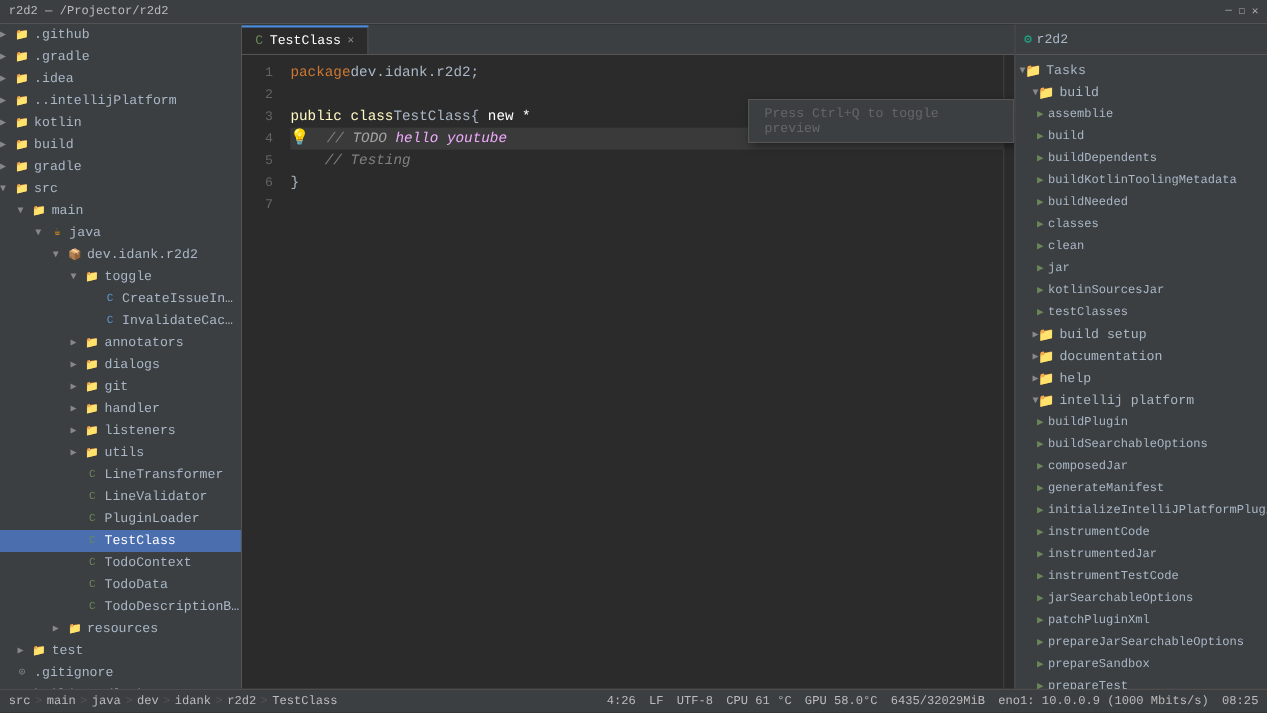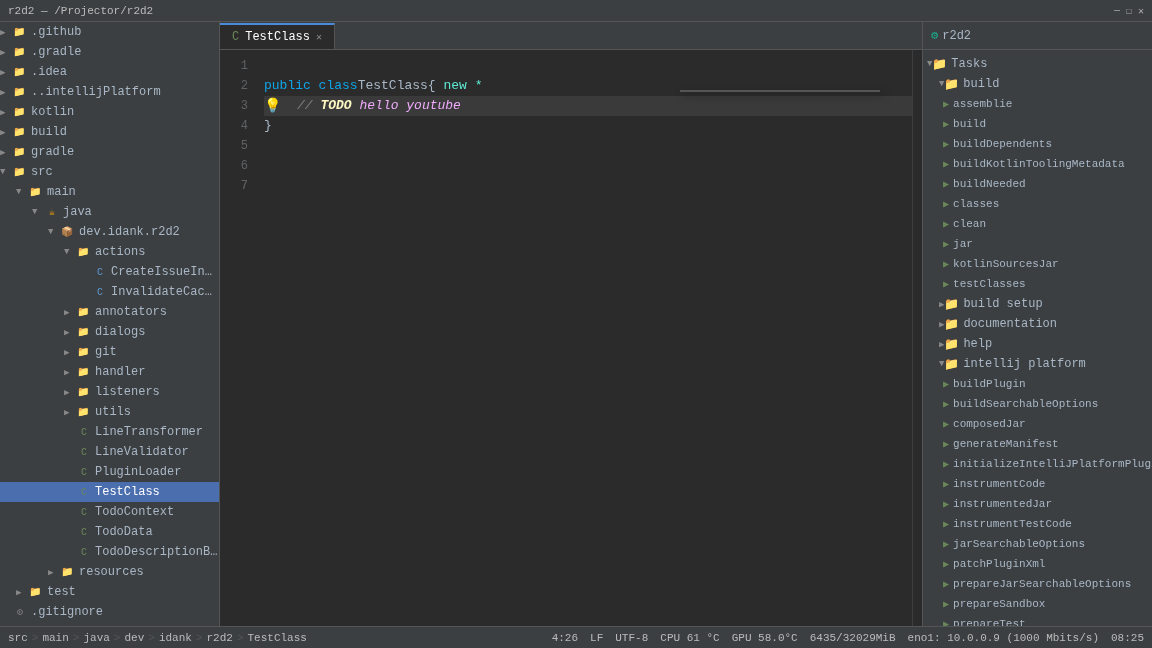--- a/index.html
+++ b/index.html
@@ -373,21 +373,21 @@
         </div>
         <div class="tree-item">
           <span class="tree-indent"></span>
           <span class="tree-indent"></span>
           <span class="tree-indent"></span>
           <span class="tree-indent"></span>
           <span class="tree-arrow">▼</span>
           <span class="tree-icon">
             <span style="color:#e8c17a">📁</span>
           </span>
-          <span class="tree-label">actions</span>
+          <span class="tree-label">toggle</span>
         </div>
         <div class="tree-item">
           <span class="tree-indent"></span>
           <span class="tree-indent"></span>
           <span class="tree-indent"></span>
           <span class="tree-indent"></span>
           <span class="tree-indent"></span>
           <span class="tree-indent" style="width:12px"></span>
           <span class="tree-icon">
             <span style="color:#5c9bd5">C</span>
@@ -596,30 +596,33 @@
       <div class="line-numbers" id="line-numbers">
           <div style="height: 20px; line-height: 20px;">1</div>
           <div style="height: 20px; line-height: 20px;">2</div>
           <div style="height: 20px; line-height: 20px;">3</div>
           <div style="height: 20px; line-height: 20px;">4</div>
           <div style="height: 20px; line-height: 20px;">5</div>
           <div style="height: 20px; line-height: 20px;">6</div>
           <div style="height: 20px; line-height: 20px;">7</div>
         </div>
       <div class="code-area" id="code-area">
+          <div class="code-line"><span style="color:#cc7832">package</span> <span style="color:#a9b7c6">dev.idank.r2d2;</span></div>
           <div class="code-line"></div>
-          <div class="code-line"><span style="color:#0ea5e9">public class</span> <span style="color:#a9b7c6">TestClass</span> <span style="color:#a9b7c6">{ </span><span style="color:#5eead4">new *</span></div>
-          <div class="code-line highlighted-line"><span style="color:#e5c07b;font-size:14px">💡</span>&nbsp;&nbsp;<span style="color:#808080;font-style:italic">// </span><span style="color:#fef9c3;font-style:italic;font-weight:bold">TODO</span><span style="color:#f0abfc;font-style:italic"> hello youtube</span></div>
+          <div class="code-line"><span style="color:#fef9c3">public class</span> <span style="color:#a9b7c6">TestClass</span> <span style="color:#a9b7c6">{ </span><span style="color:#ffffff">new *</span></div>
+          <div class="code-line highlighted-line"><span style="color:#e5c07b;font-size:14px">💡</span>&nbsp;&nbsp;<span style="color:#808080;font-style:italic">// </span><span style="color:#a3a3a3;font-style:italic;font-weight:normal">TODO</span><span style="color:#f0abfc;font-style:italic"> hello youtube</span></div>
+          <div class="code-line"><span style="color:#808080;font-style:italic">&nbsp;&nbsp;&nbsp;&nbsp;// Testing</span></div>
           <div class="code-line"><span style="color:#a9b7c6">}</span></div>
           <div class="code-line"></div>
         </div>
       <div class="editor-scrollbar"></div>
     </div>
 
     <div class="popup-menu" id="popup-menu">
+        <div class="popup-item disabled">Press Ctrl+Q to toggle preview</div>
       </div>
   </div>
 
   <div class="right-panel">
     <div class="right-panel-header">
       <span style="color:#1aad8d; font-size:12px;">⚙</span>
       <span>r2d2</span>
     </div>
     <div class="right-panel-content" id="gradle-content">
         <div class="gradle-section">

